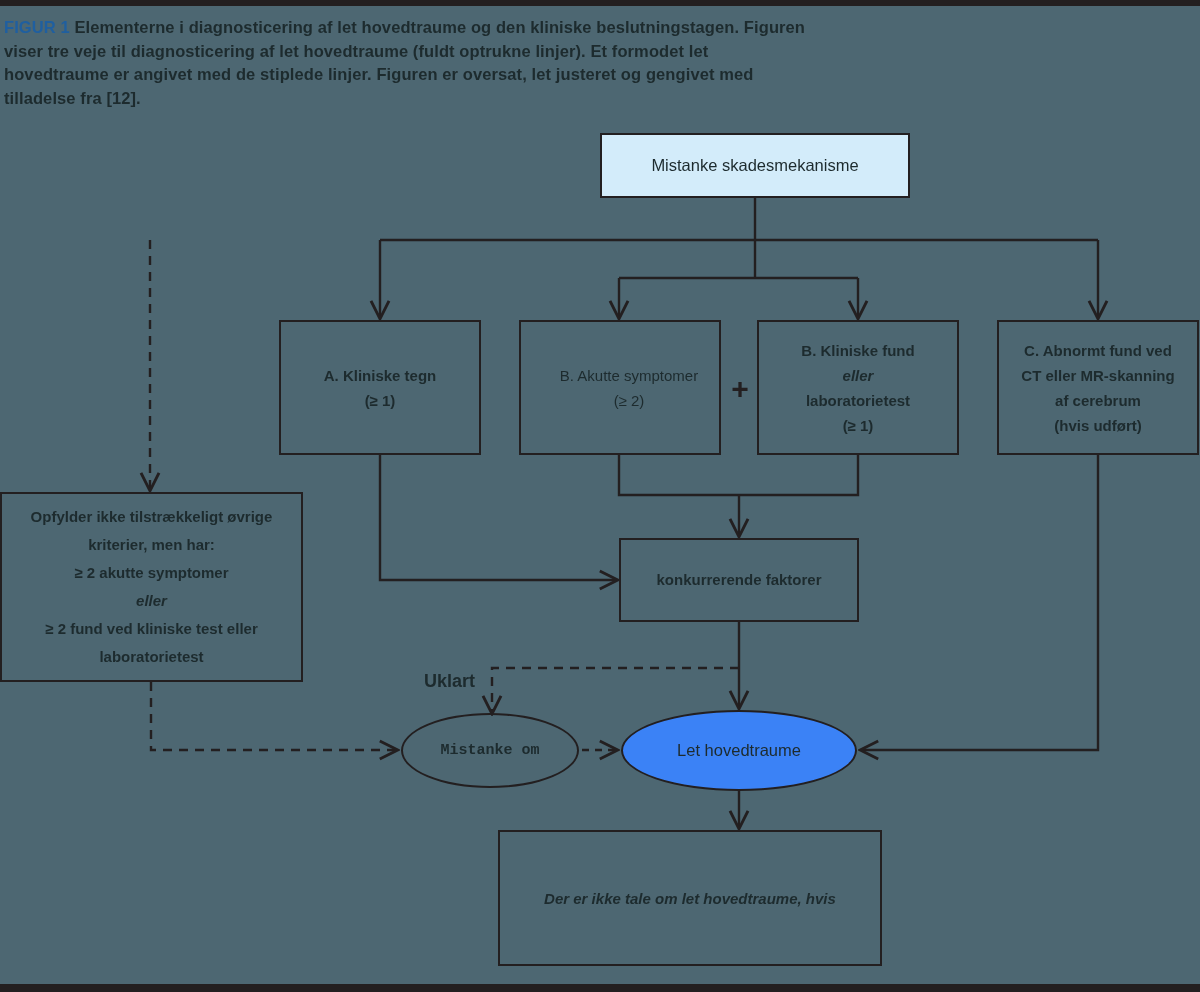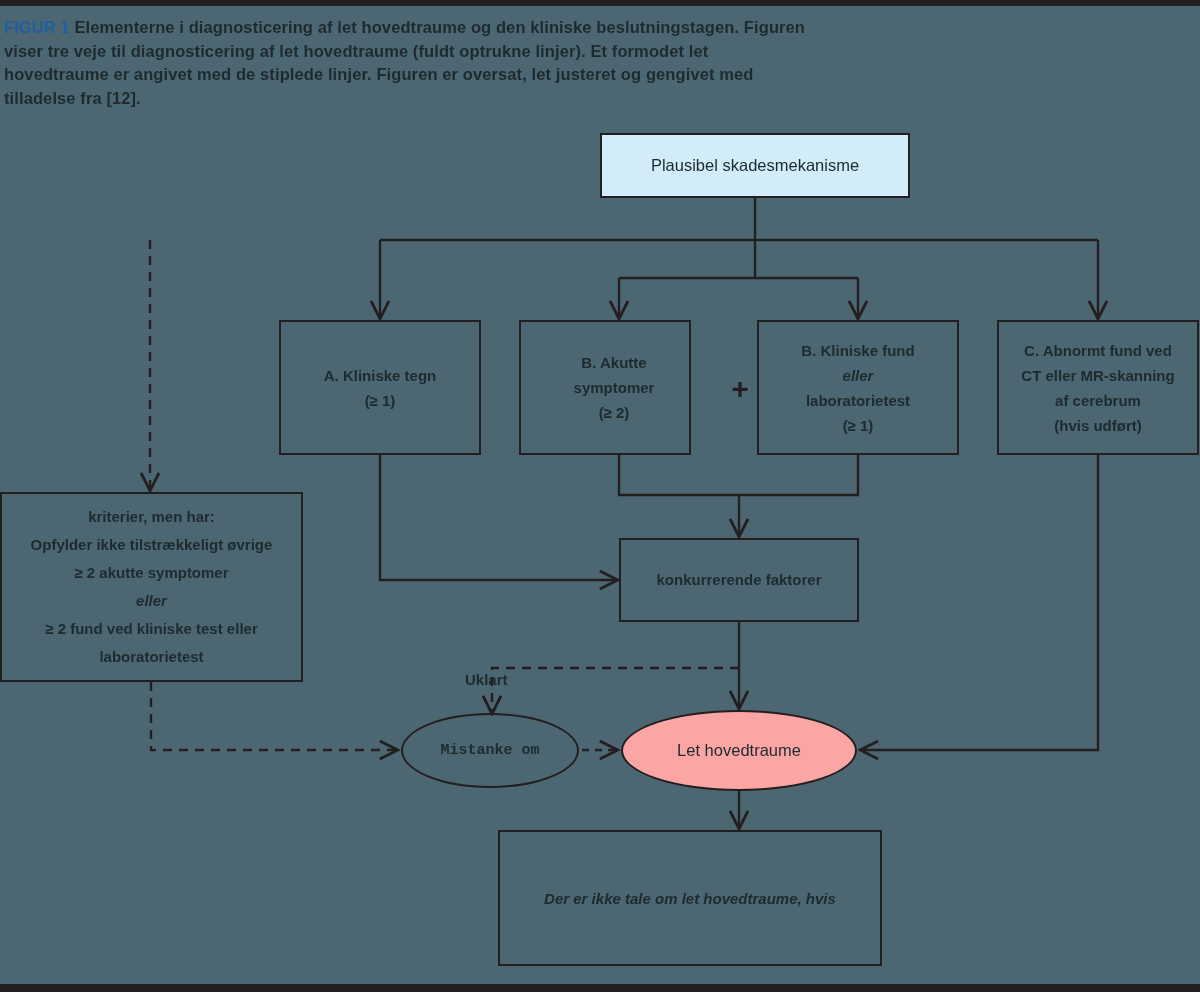--- a/index.html
+++ b/index.html
@@ -27,21 +27,21 @@
   .fill-blue{background:#d3ecfa;}
   .fill-none{background:transparent;}
   .nodetext{width:100%;padding:0 10px;}
 
   
   #node-plausibel{left:600px;top:133px;width:310px;height:65px;font-size:16.5px;}
   #node-plausibel .nodetext{line-height:21px;}
 
   
   #node-a-kliniske-tegn{left:279px;top:320px;width:202px;height:135px;font-size:15px;font-weight:bold;}
-  #node-b-akutte-symptomer{left:519px;top:320px;width:172px;height:135px;font-size:15px;font-weight:bold;padding-left:18px;}
+  #node-b-akutte-symptomer{left:519px;top:320px;width:202px;height:135px;font-size:15px;font-weight:normal;padding-left:18px;}
   #node-b-kliniske-fund{left:757px;top:320px;width:202px;height:135px;font-size:15px;font-weight:bold;}
   #node-c-abnormt-fund{left:997px;top:320px;width:202px;height:135px;font-size:15px;font-weight:bold;}
   .boxnode .nodetext{line-height:25px;}
 
   .plus{position:absolute;left:729px;top:378px;width:22px;height:22px;color:#231f20;
         font-size:30px;font-weight:bold;line-height:22px;text-align:center;}
 
   
   #node-opfylder{left:0px;top:492px;width:303px;height:190px;font-size:15px;font-weight:bold;}
   #node-opfylder .nodetext{line-height:28px;}
@@ -51,23 +51,23 @@
   #node-ikke-bedre .nodetext{line-height:26px;}
 
   
   #node-der-er-ikke{left:498px;top:830px;width:384px;height:136px;font-size:15px;font-weight:bold;}
   #node-der-er-ikke .nodetext{line-height:27px;}
 
   
   .ellipse{position:absolute;box-sizing:border-box;border:2.5px solid #231f20;border-radius:50%;
            display:flex;align-items:center;justify-content:center;text-align:center;color:#1d2b2e;}
   #node-mistanke{left:401px;top:713px;width:178px;height:75px;font-size:15px;font-weight:bold;font-family:Liberation Mono, monospace;}
-  #node-let-hovedtraume{left:621px;top:710px;width:236px;height:81px;font-size:16.5px;background:#fca5a5;}
+  #node-let-hovedtraume{left:621px;top:710px;width:236px;height:81px;font-size:16.5px;background:#3b82f6;}
 
-  .edgelabel{position:absolute;color:#1d2b2e;font-size:15px;font-weight:bold;margin-left:41px;}
+  .edgelabel{position:absolute;color:#1d2b2e;font-size:18px;font-weight:bold;}
   #label-uklart{left:424px;top:671px;}
 
   em{font-style:italic;}
 </style>
 </head>
 <body>
 
 <div class="topbar"></div>
 <div class="bottombar"></div>
 
@@ -112,21 +112,21 @@
 
     <path d="M582,750 L616,750" stroke-dasharray="7 6" marker-end="url(#arrow)"></path>
 
     <path d="M1098,455 L1098,750 L862,750" marker-end="url(#arrow)"></path>
 
     <path d="M739,791 L739,827" marker-end="url(#arrow)"></path>
   </g>
 </svg>
 
 <div class="node boxnode fill-blue" id="node-plausibel">
-  <div class="nodetext"><span>Plausibel skadesmekanisme</span></div>
+  <div class="nodetext"><span>Mistanke skadesmekanisme</span></div>
 </div>
 
 <div class="node boxnode fill-none" id="node-a-kliniske-tegn">
   <div class="nodetext">
     <div>A. Kliniske tegn</div>
     <div>(≥ 1)</div>
   </div>
 </div>
 
 <div class="node boxnode fill-none" id="node-b-akutte-symptomer">
@@ -151,22 +151,22 @@
   <div class="nodetext">
     <div>C. Abnormt fund ved</div>
     <div>CT eller MR-skanning</div>
     <div>af cerebrum</div>
     <div>(hvis udført)</div>
   </div>
 </div>
 
 <div class="node boxnode fill-none" id="node-opfylder">
   <div class="nodetext">
+    <div>Opfylder ikke tilstrækkeligt øvrige</div>
     <div>kriterier, men har:</div>
-    <div>Opfylder ikke tilstrækkeligt øvrige</div>
     <div>≥ 2 akutte symptomer</div>
     <div><em>eller</em></div>
     <div>≥ 2 fund ved kliniske test eller</div>
     <div>laboratorietest</div>
   </div>
 </div>
 
 <div class="node boxnode fill-none" id="node-ikke-bedre">
   <div class="nodetext">
     <div>konkurrerende faktorer</div>

